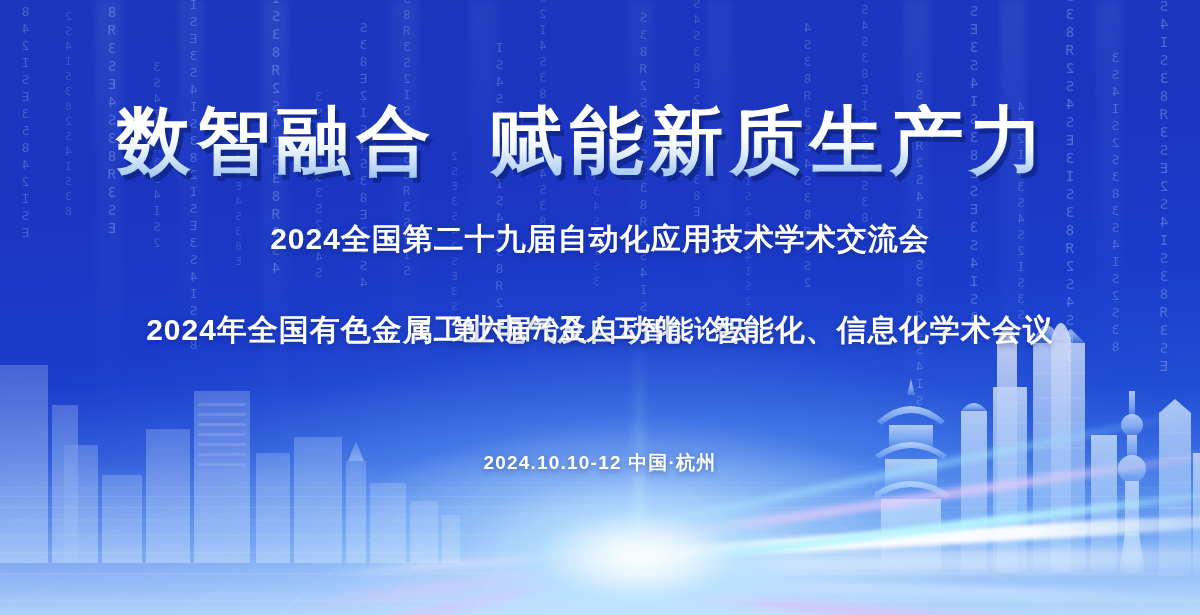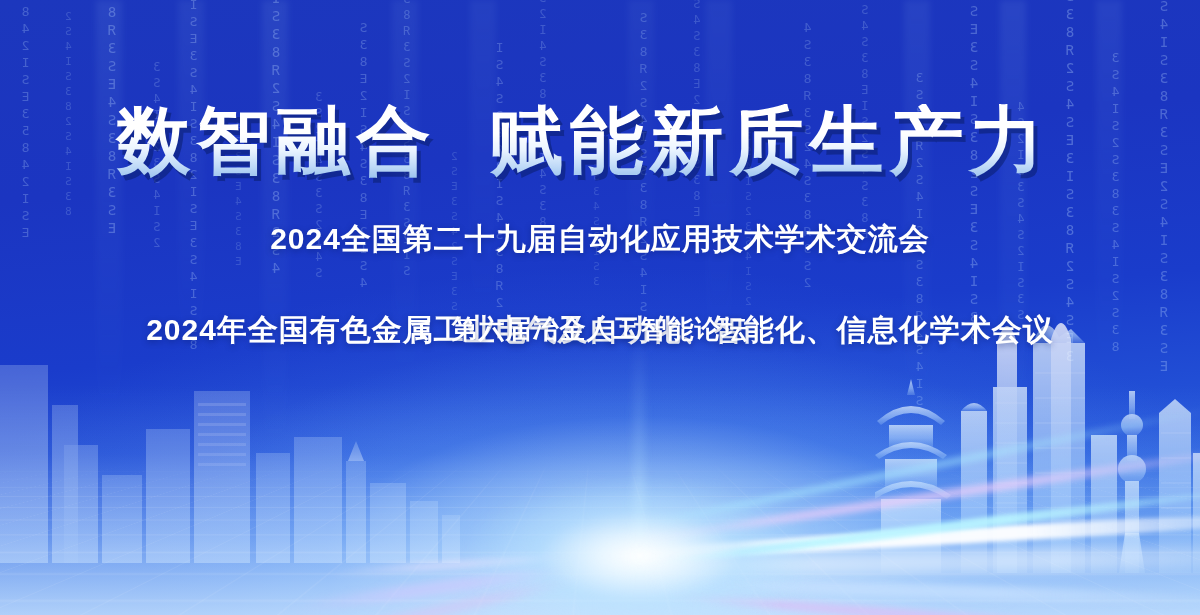--- a/index.html
+++ b/index.html
@@ -275,15 +275,16 @@
       <div class="ribbon" style="left: 585px; top: 572px; width: 330px; height: 10px; transform: rotate(167deg); filter: blur(4px); background: linear-gradient(to right, rgba(255, 255, 255, 0) 0%, rgba(225, 190, 245, 0.45) 22%, rgba(225, 190, 245, 0.45) 60%, rgba(255, 255, 255, 0) 100%);"></div>
     </div>
   <div class="core-ray"></div>
   <div class="core-glow"></div>
 
   <div class="content">
     <div class="main-title">数智融合  赋能新质生产力</div>
     <div class="sub1">2024全国第二十九届自动化应用技术学术交流会</div>
     <div class="sub2">2024年全国有色金属工业电气及自动化、智能化、信息化学术会议</div>
     <div class="sub3">第六届冶金人工智能论坛</div>
+    <div class="datebar">2024.10.10-12 中国·杭州</div>
   </div>
 
 </div>
 
 </body></html>

